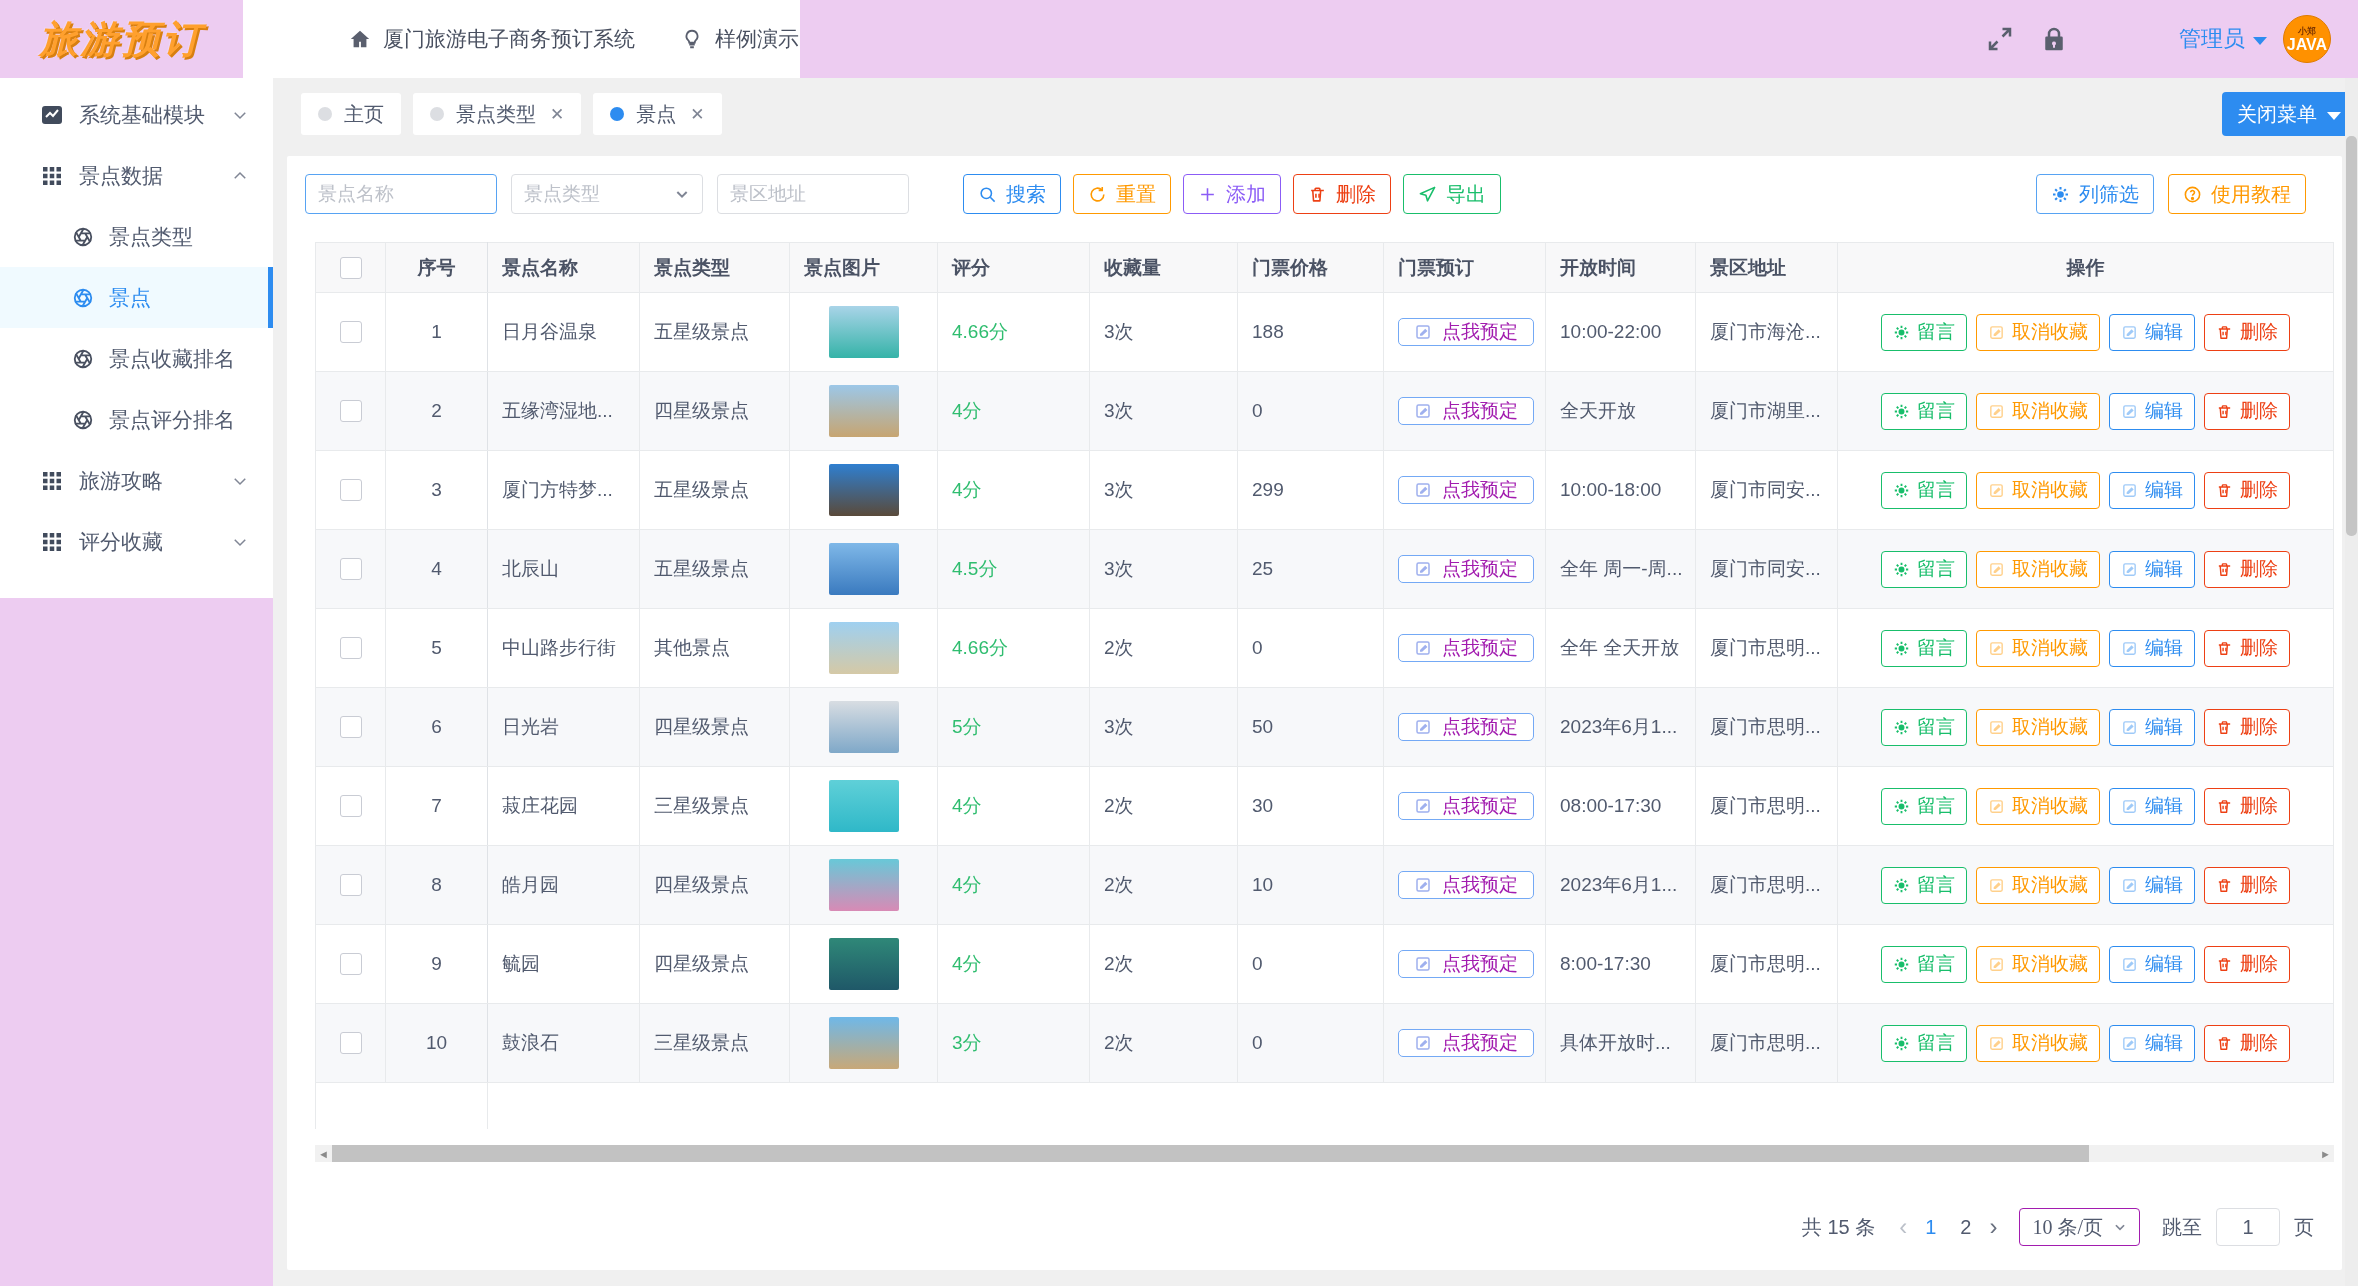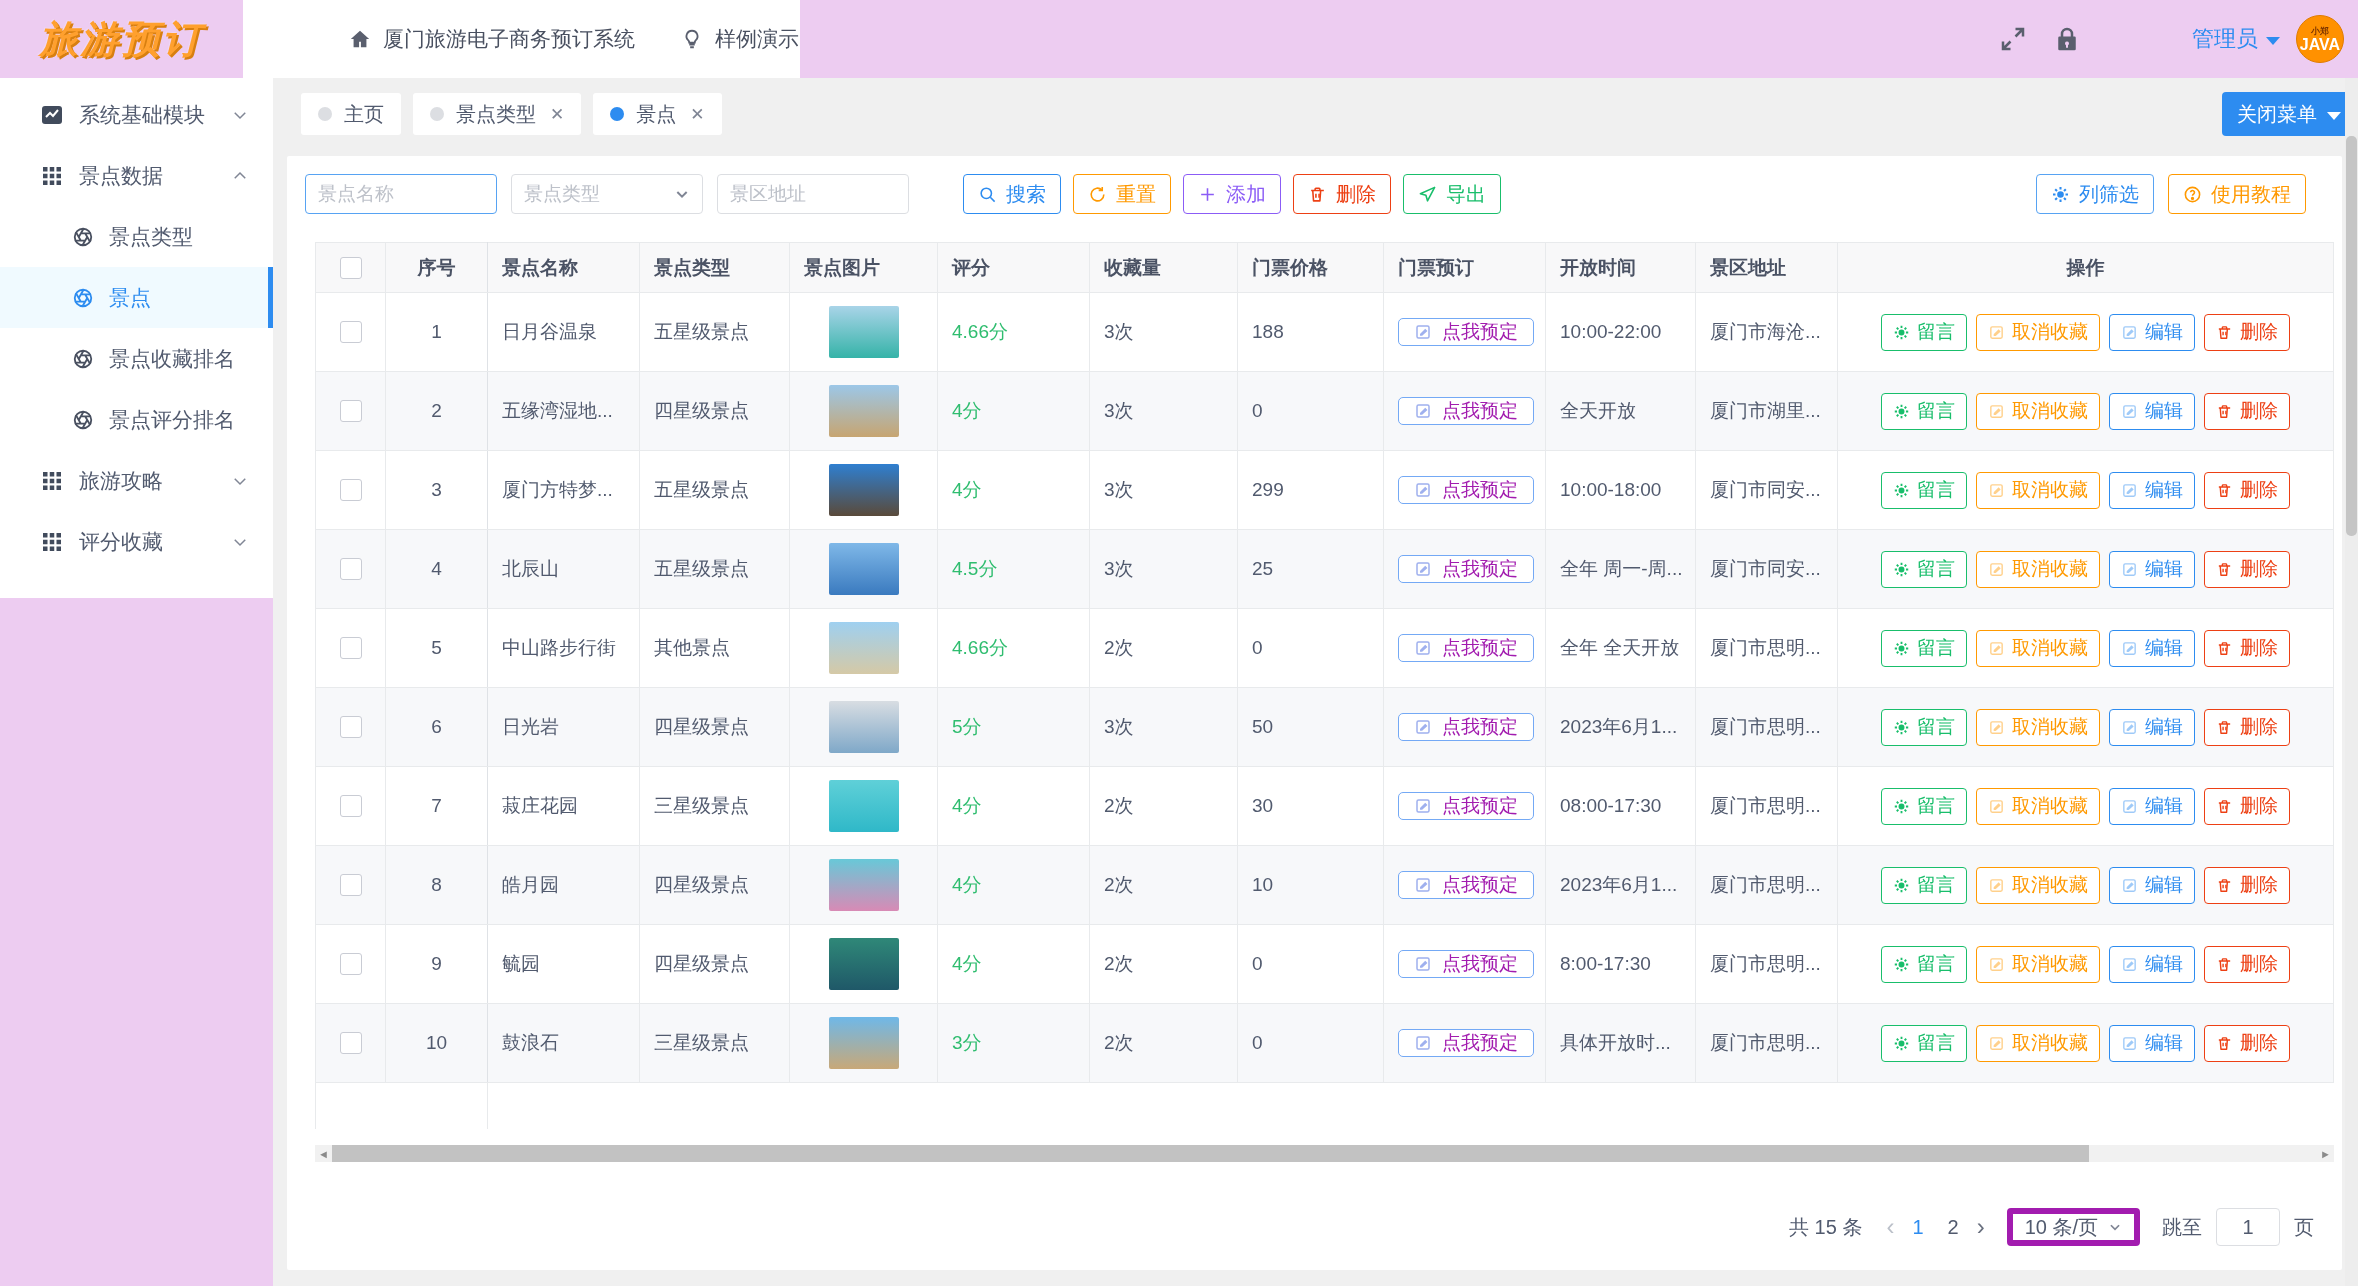--- a/index.html
+++ b/index.html
@@ -12,21 +12,21 @@
   
   .header { height: 78px; display: flex; align-items: stretch; }
   .logo { width: 243px; display: flex; align-items: center; justify-content: center;
     font-size: 38px; font-weight: bold; color: #ffa02e; letter-spacing: 3px;
     text-shadow: 2px 2px 0 #d87f10, -1px -1px 0 #fff3; font-style: italic; }
   .header-white { width: 557px; background: #fff; display: flex; align-items: center;
     padding: 0 26px 0 60px; gap: 46px; }
   .hamburger { width: 34px; cursor: pointer; }
   .hamburger span { display: block; height: 4px; background: #49505f; margin: 6px 0; border-radius: 1px; }
   .nav-item { display: flex; align-items: center; gap: 12px; font-size: 21px; color: #495060; cursor: pointer; white-space: nowrap; }
-  .header-rest { flex: 1; display: flex; align-items: center; justify-content: flex-end; padding-right: 14px; }
+  .header-rest { flex: 1; display: flex; align-items: center; justify-content: flex-end; padding-right: 27px; }
   .hicon { width: 30px; height: 30px; color: #5a5f6e; cursor: pointer; }
   .hicon svg { width: 100%; height: 100%; }
   .gap24 { width: 24px; } .gap110 { width: 110px; }
   .admin { display: flex; align-items: center; gap: 8px; color: #2d8cf0; font-size: 22px; cursor: pointer; }
   .caret { width: 0; height: 0; border-left: 7px solid transparent; border-right: 7px solid transparent; border-top: 8px solid #2d8cf0; margin-top: 3px; }
   .avatar { width: 48px; height: 48px; border-radius: 50%; background: #ff9100; margin-left: 16px;
     display: flex; flex-direction: column; align-items: center; justify-content: center; cursor: pointer;
     border: 1px solid #e07c00; }
   .avatar .l1 { font-size: 9px; color: #7c3500; font-weight: bold; line-height: 10px; }
   .avatar .l2 { font-size: 16px; color: #fff; font-weight: bold; line-height: 17px; }
@@ -107,22 +107,22 @@
   .hs-arrow { width: 17px; display: flex; align-items: center; justify-content: center; color: #8a8a8a;
     font-size: 11px; cursor: pointer; }
   .hs-thumb { width: 87%; background: #c2c2c2; cursor: pointer; }
   
   .pagination { margin-top: auto; display: flex; align-items: center; justify-content: flex-end;
     gap: 14px; padding: 16px 28px 24px; font-size: 20px; color: #515a6e; }
   .pg-arrow { font-size: 24px; color: #bbc0c9; cursor: pointer; line-height: 20px; }
   .pg-arrow.on { color: #69707f; }
   .pg-num { cursor: pointer; padding: 0 4px; }
   .pg-num.active { color: #2d8cf0; }
-  .pg-select { border: 6px solid #a21caf; border-radius: 4px; height: 38px; display: flex;
-    align-items: center; gap: 10px; padding: 0 12px; cursor: pointer; }
+  .pg-select { border: 1px solid #a21caf; border-radius: 4px; height: 38px; display: flex;
+    align-items: center; gap: 10px; padding: 0 12px; cursor: pointer; font-family: Liberation Serif, serif; }
   .pg-select .sarrow { width: 14px; height: 14px; color: #808695; }
   .pg-jump-input { width: 64px; height: 38px; border: 1px solid #dcdee2; border-radius: 4px;
     text-align: center; font-size: 20px; color: #515a6e; outline: none; font-family: inherit; }
   
   .vscroll { position: absolute; top: 0; right: 0; width: 13px; height: 100%; background: #ededed; }
   .vscroll .vthumb { position: absolute; top: 58px; left: 1px; width: 11px; height: 400px;
     background: #c5c5c5; border-radius: 5px; cursor: pointer; }
   .sarrow svg, .chev svg { display: block; }
 </style>
 </head>

